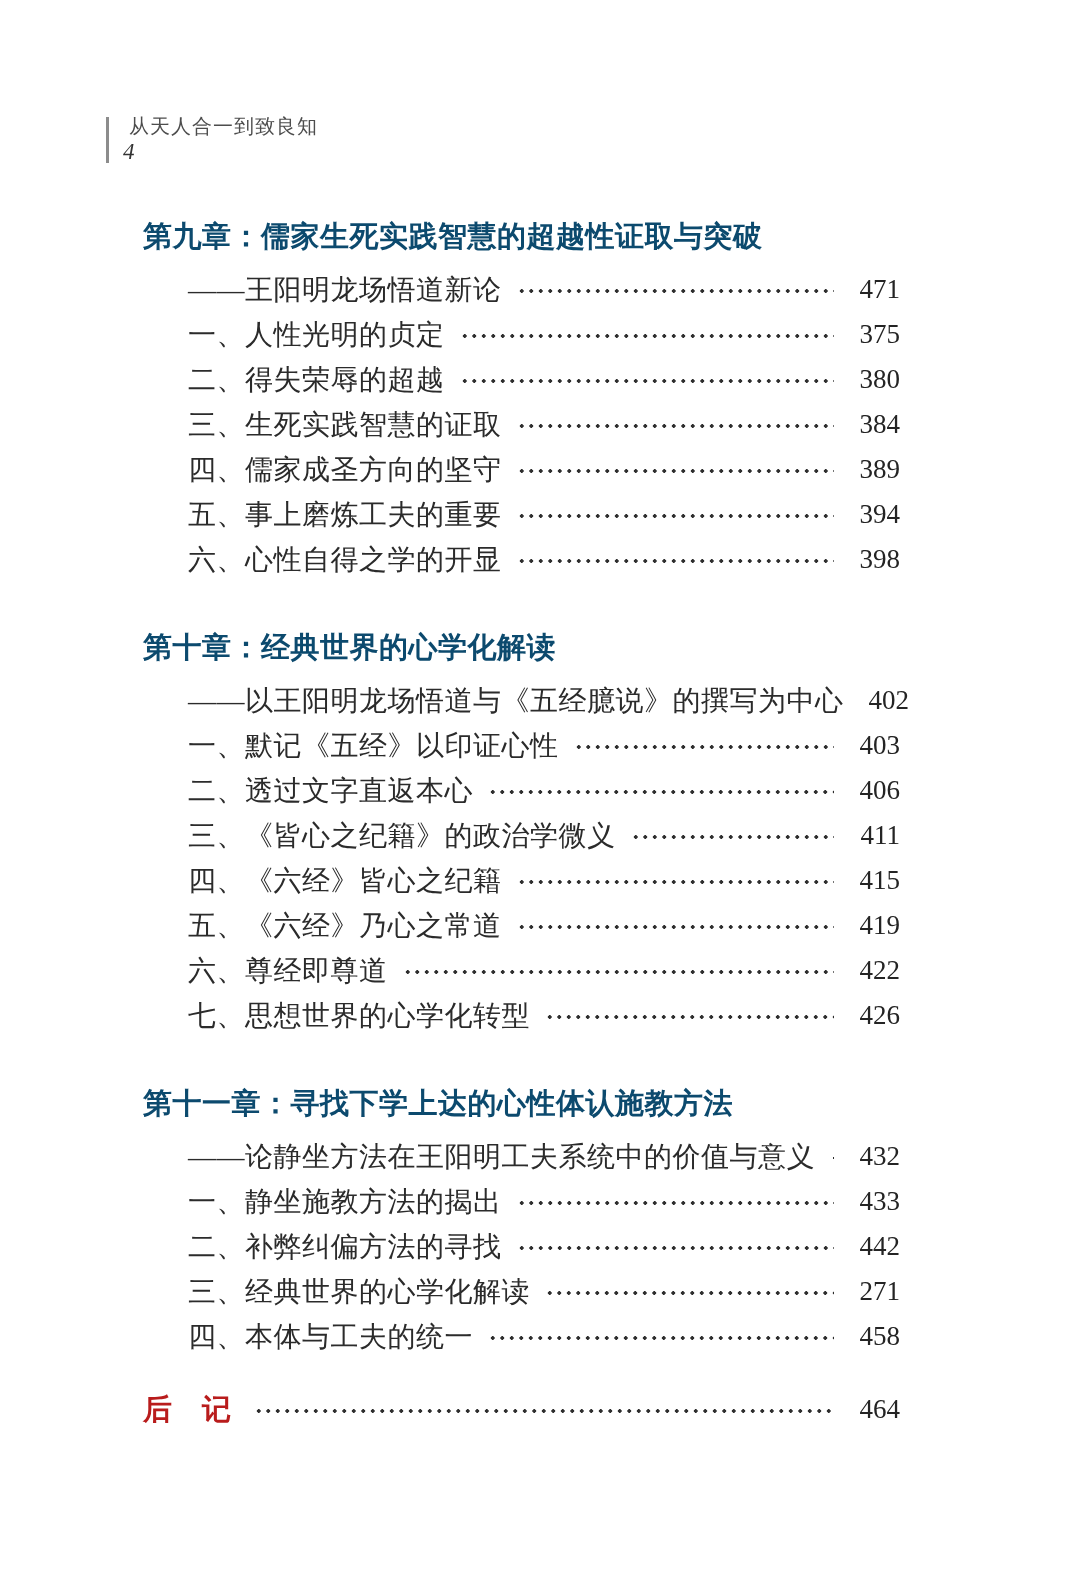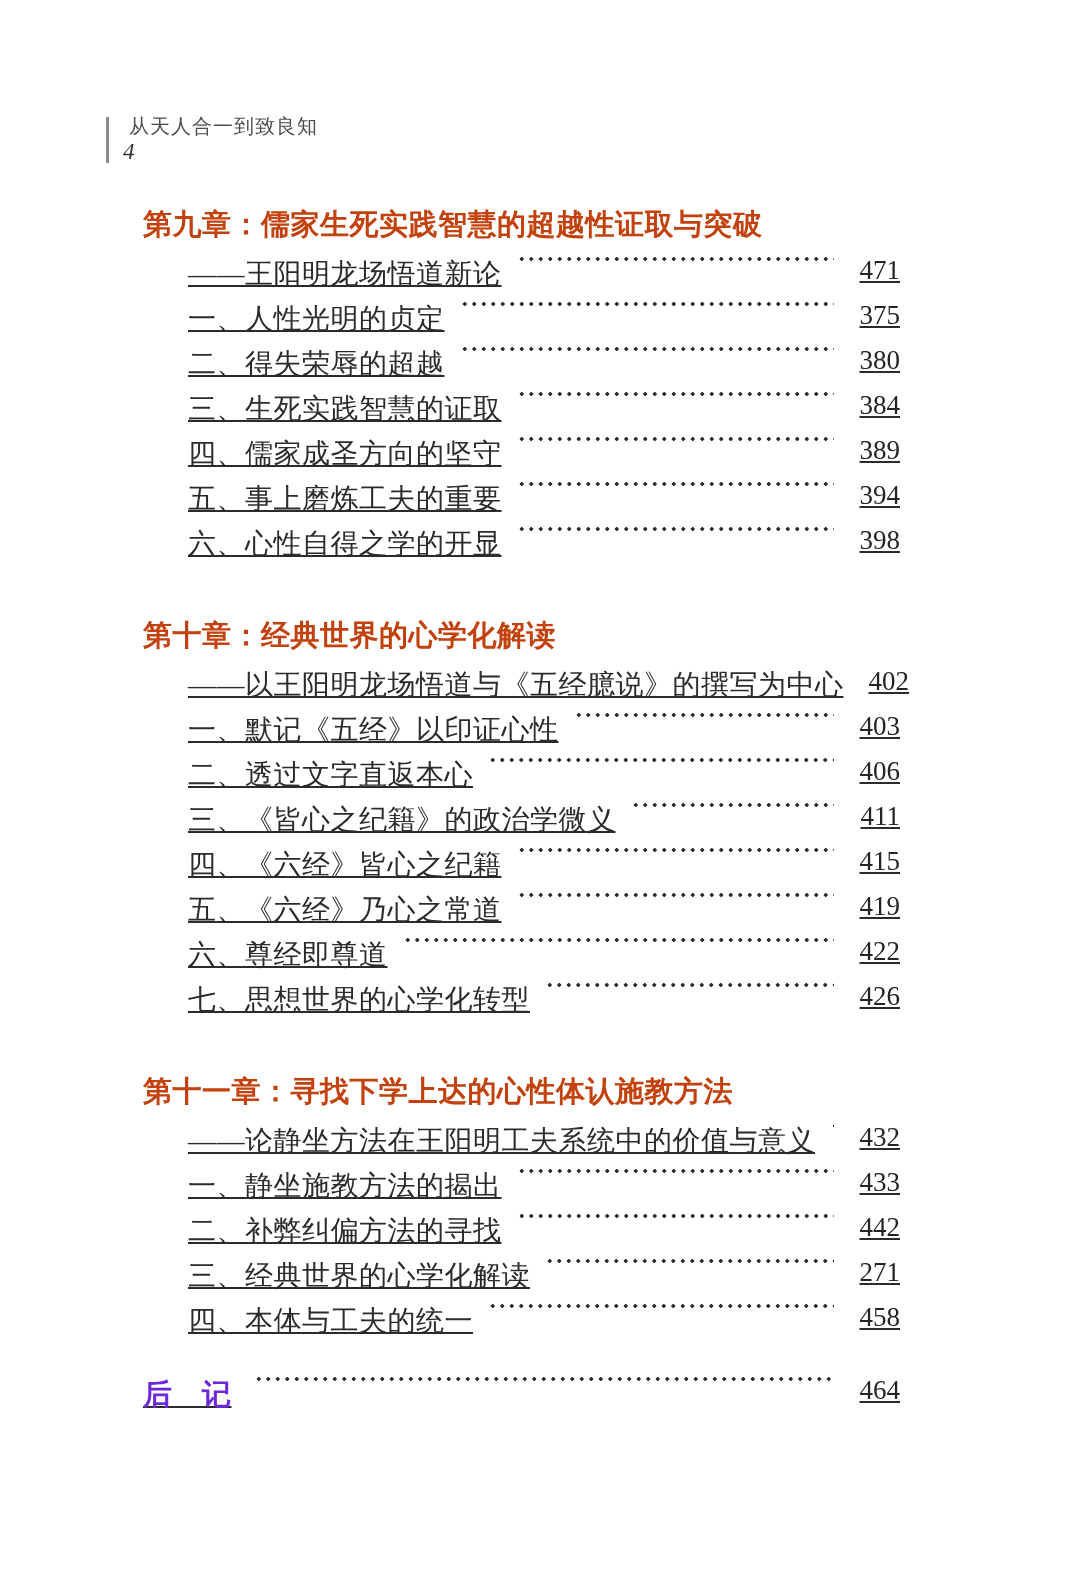--- a/index.html
+++ b/index.html
@@ -56,31 +56,31 @@
 
   .chapter-title {
     height: 45px;
     display: flex;
     align-items: center;
     margin-bottom: 8px;
     font-family: "Liberation Sans", sans-serif;
     font-weight: 700;
     font-size: 29px;
     letter-spacing: 0.5px;
-    color: #c2410c;
-    white-space: nowrap;
+    color: #0c4a6e;
+    white-space: nowrap;
+    margin-top: 12px;
   }
 
   .entries { padding-left: 45px; }
 
   .toc-row {
     height: 45px;
     display: flex;
-    align-items: flex-start;
-    text-decoration: underline;
+    align-items: center;
   }
   .toc-label {
     font-family: "Liberation Serif", serif;
     font-size: 28px;
     color: #2b2b2b;
     white-space: nowrap;
     letter-spacing: 0.5px;
   }
   .leader {
     flex: 1;
@@ -100,21 +100,21 @@
     color: #242424;
     white-space: nowrap;
   }
 
   
   .backmatter { margin-top: 28px; }
   .backmatter .toc-label {
     font-family: "Liberation Sans", sans-serif;
     font-weight: 700;
     font-size: 29px;
-    color: #6d28d9;
+    color: #b91c1c;
   }
   .backmatter .leader { margin-left: 22px; }
 </style>
 </head>
 <body>
 
 <div class="page">
 
   <div class="running-header">
     <div class="header-rule"></div>

